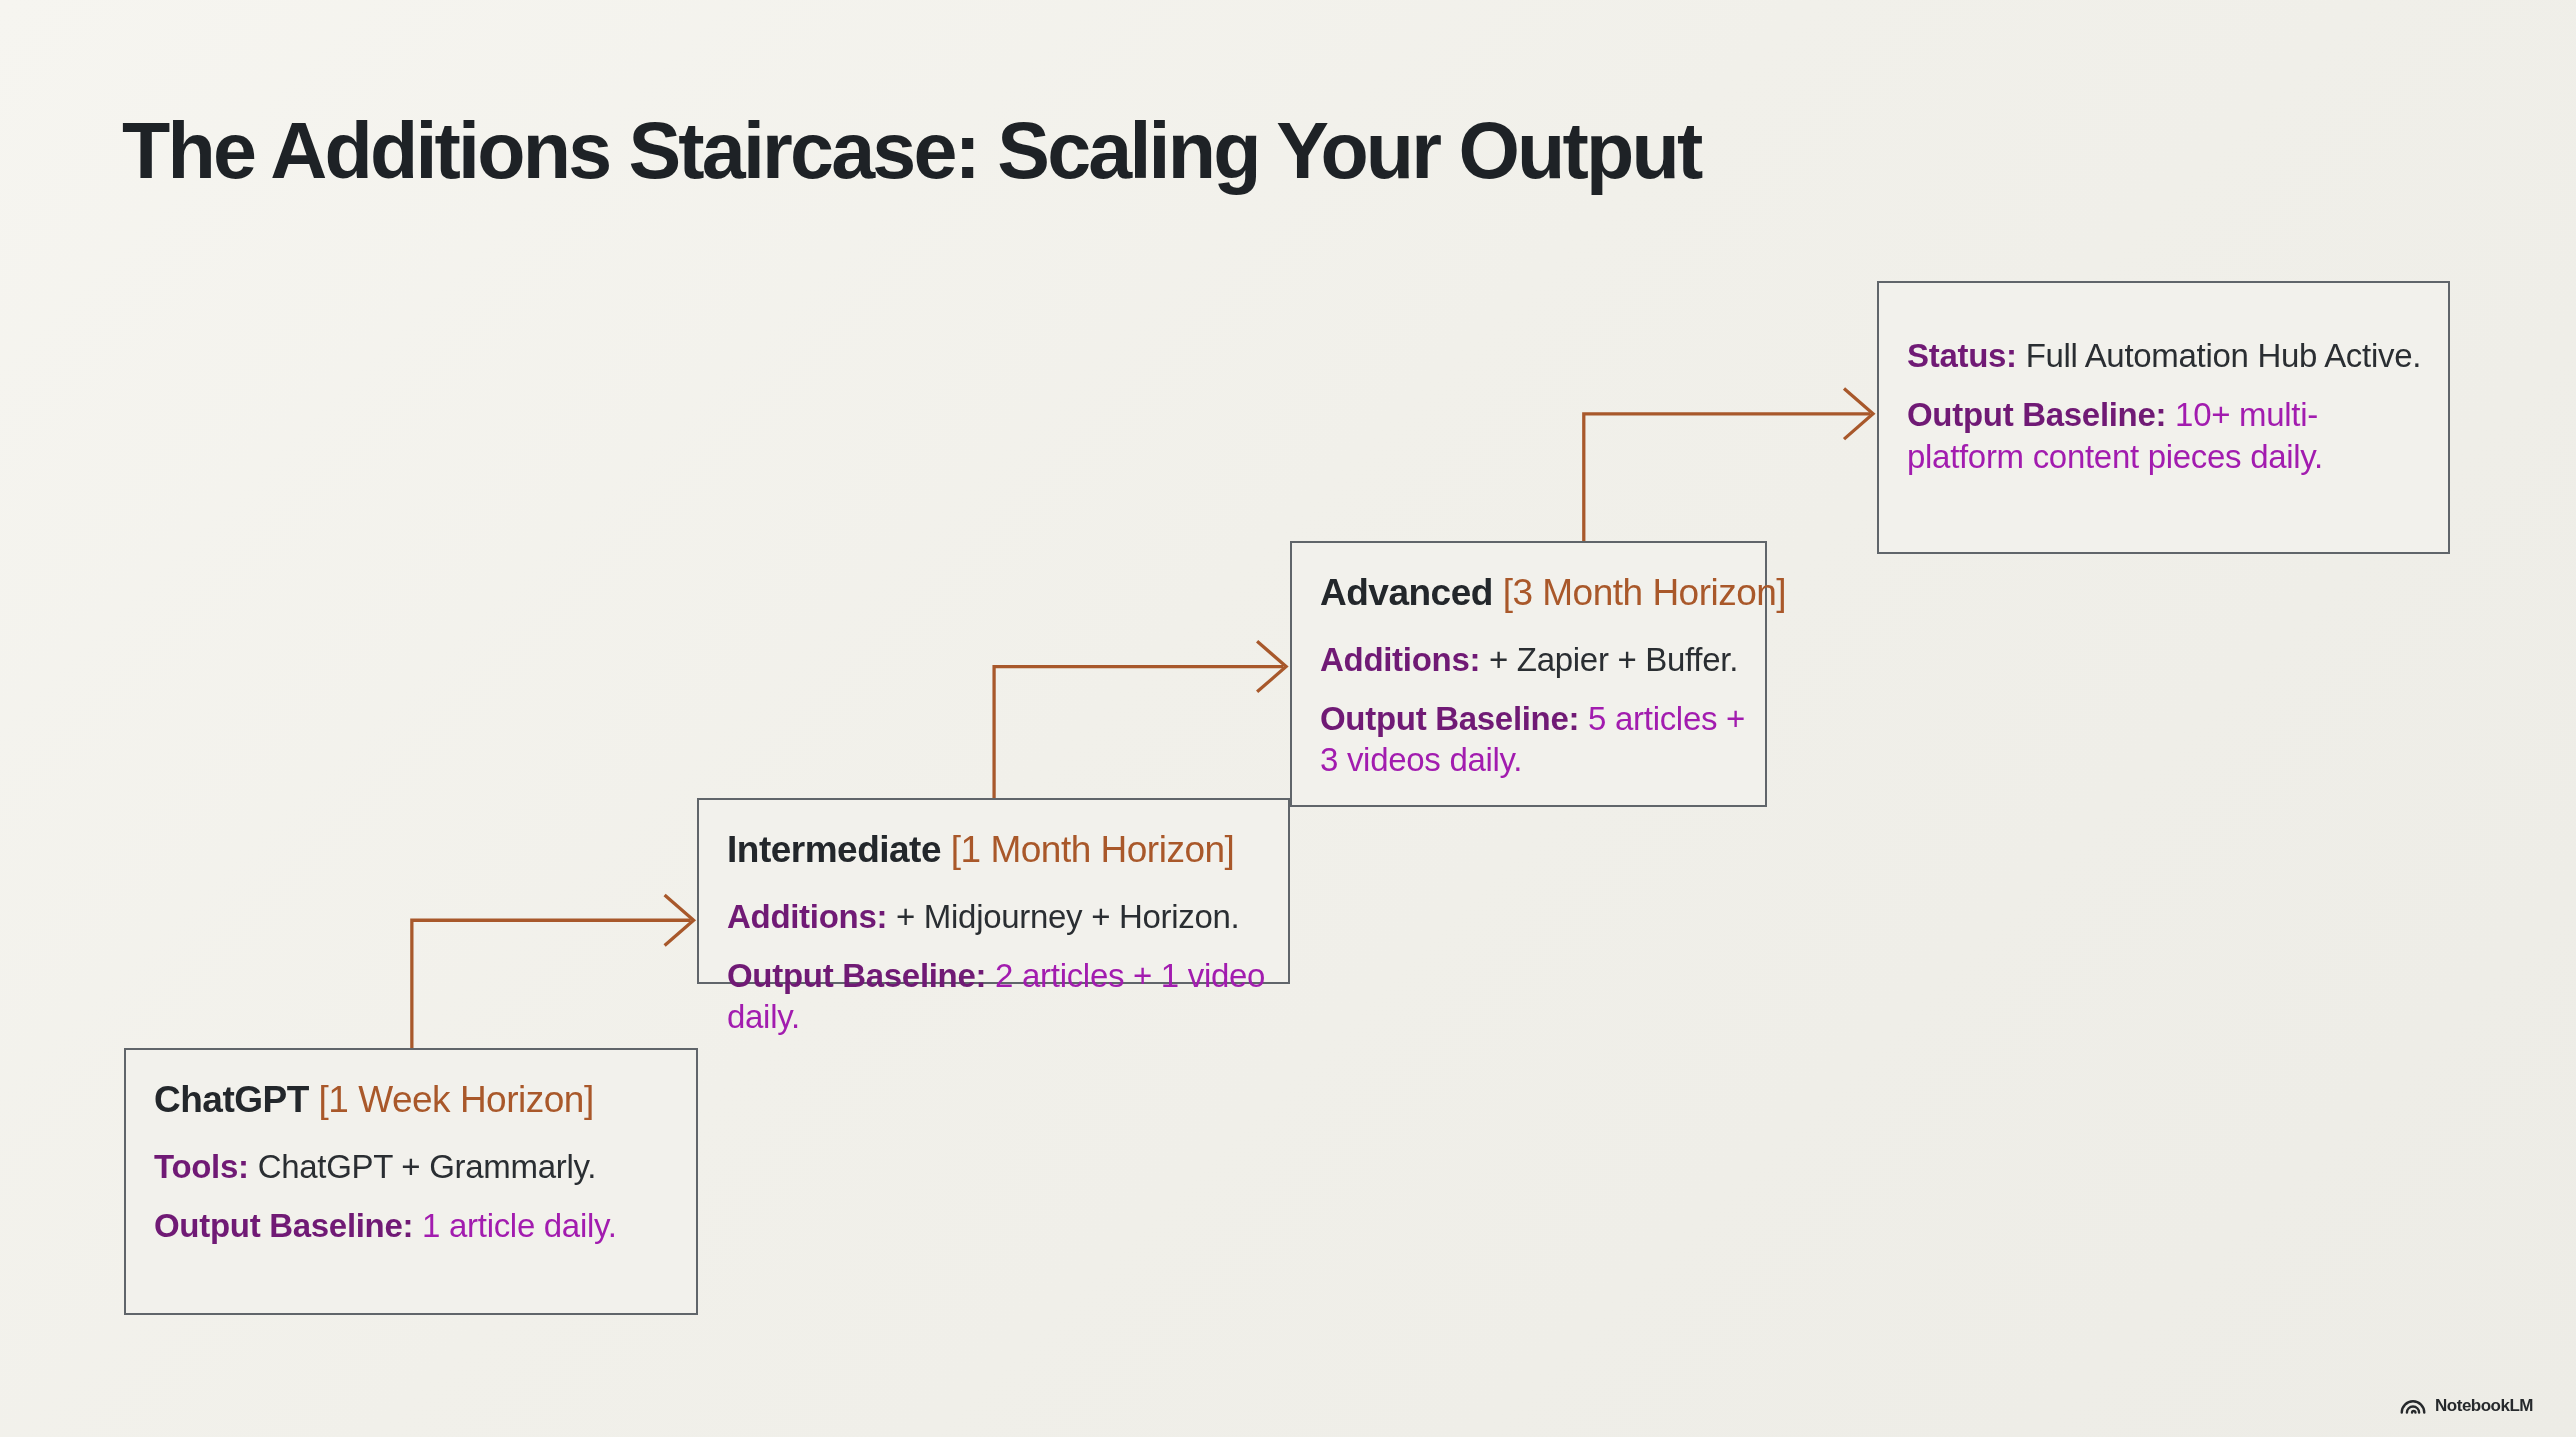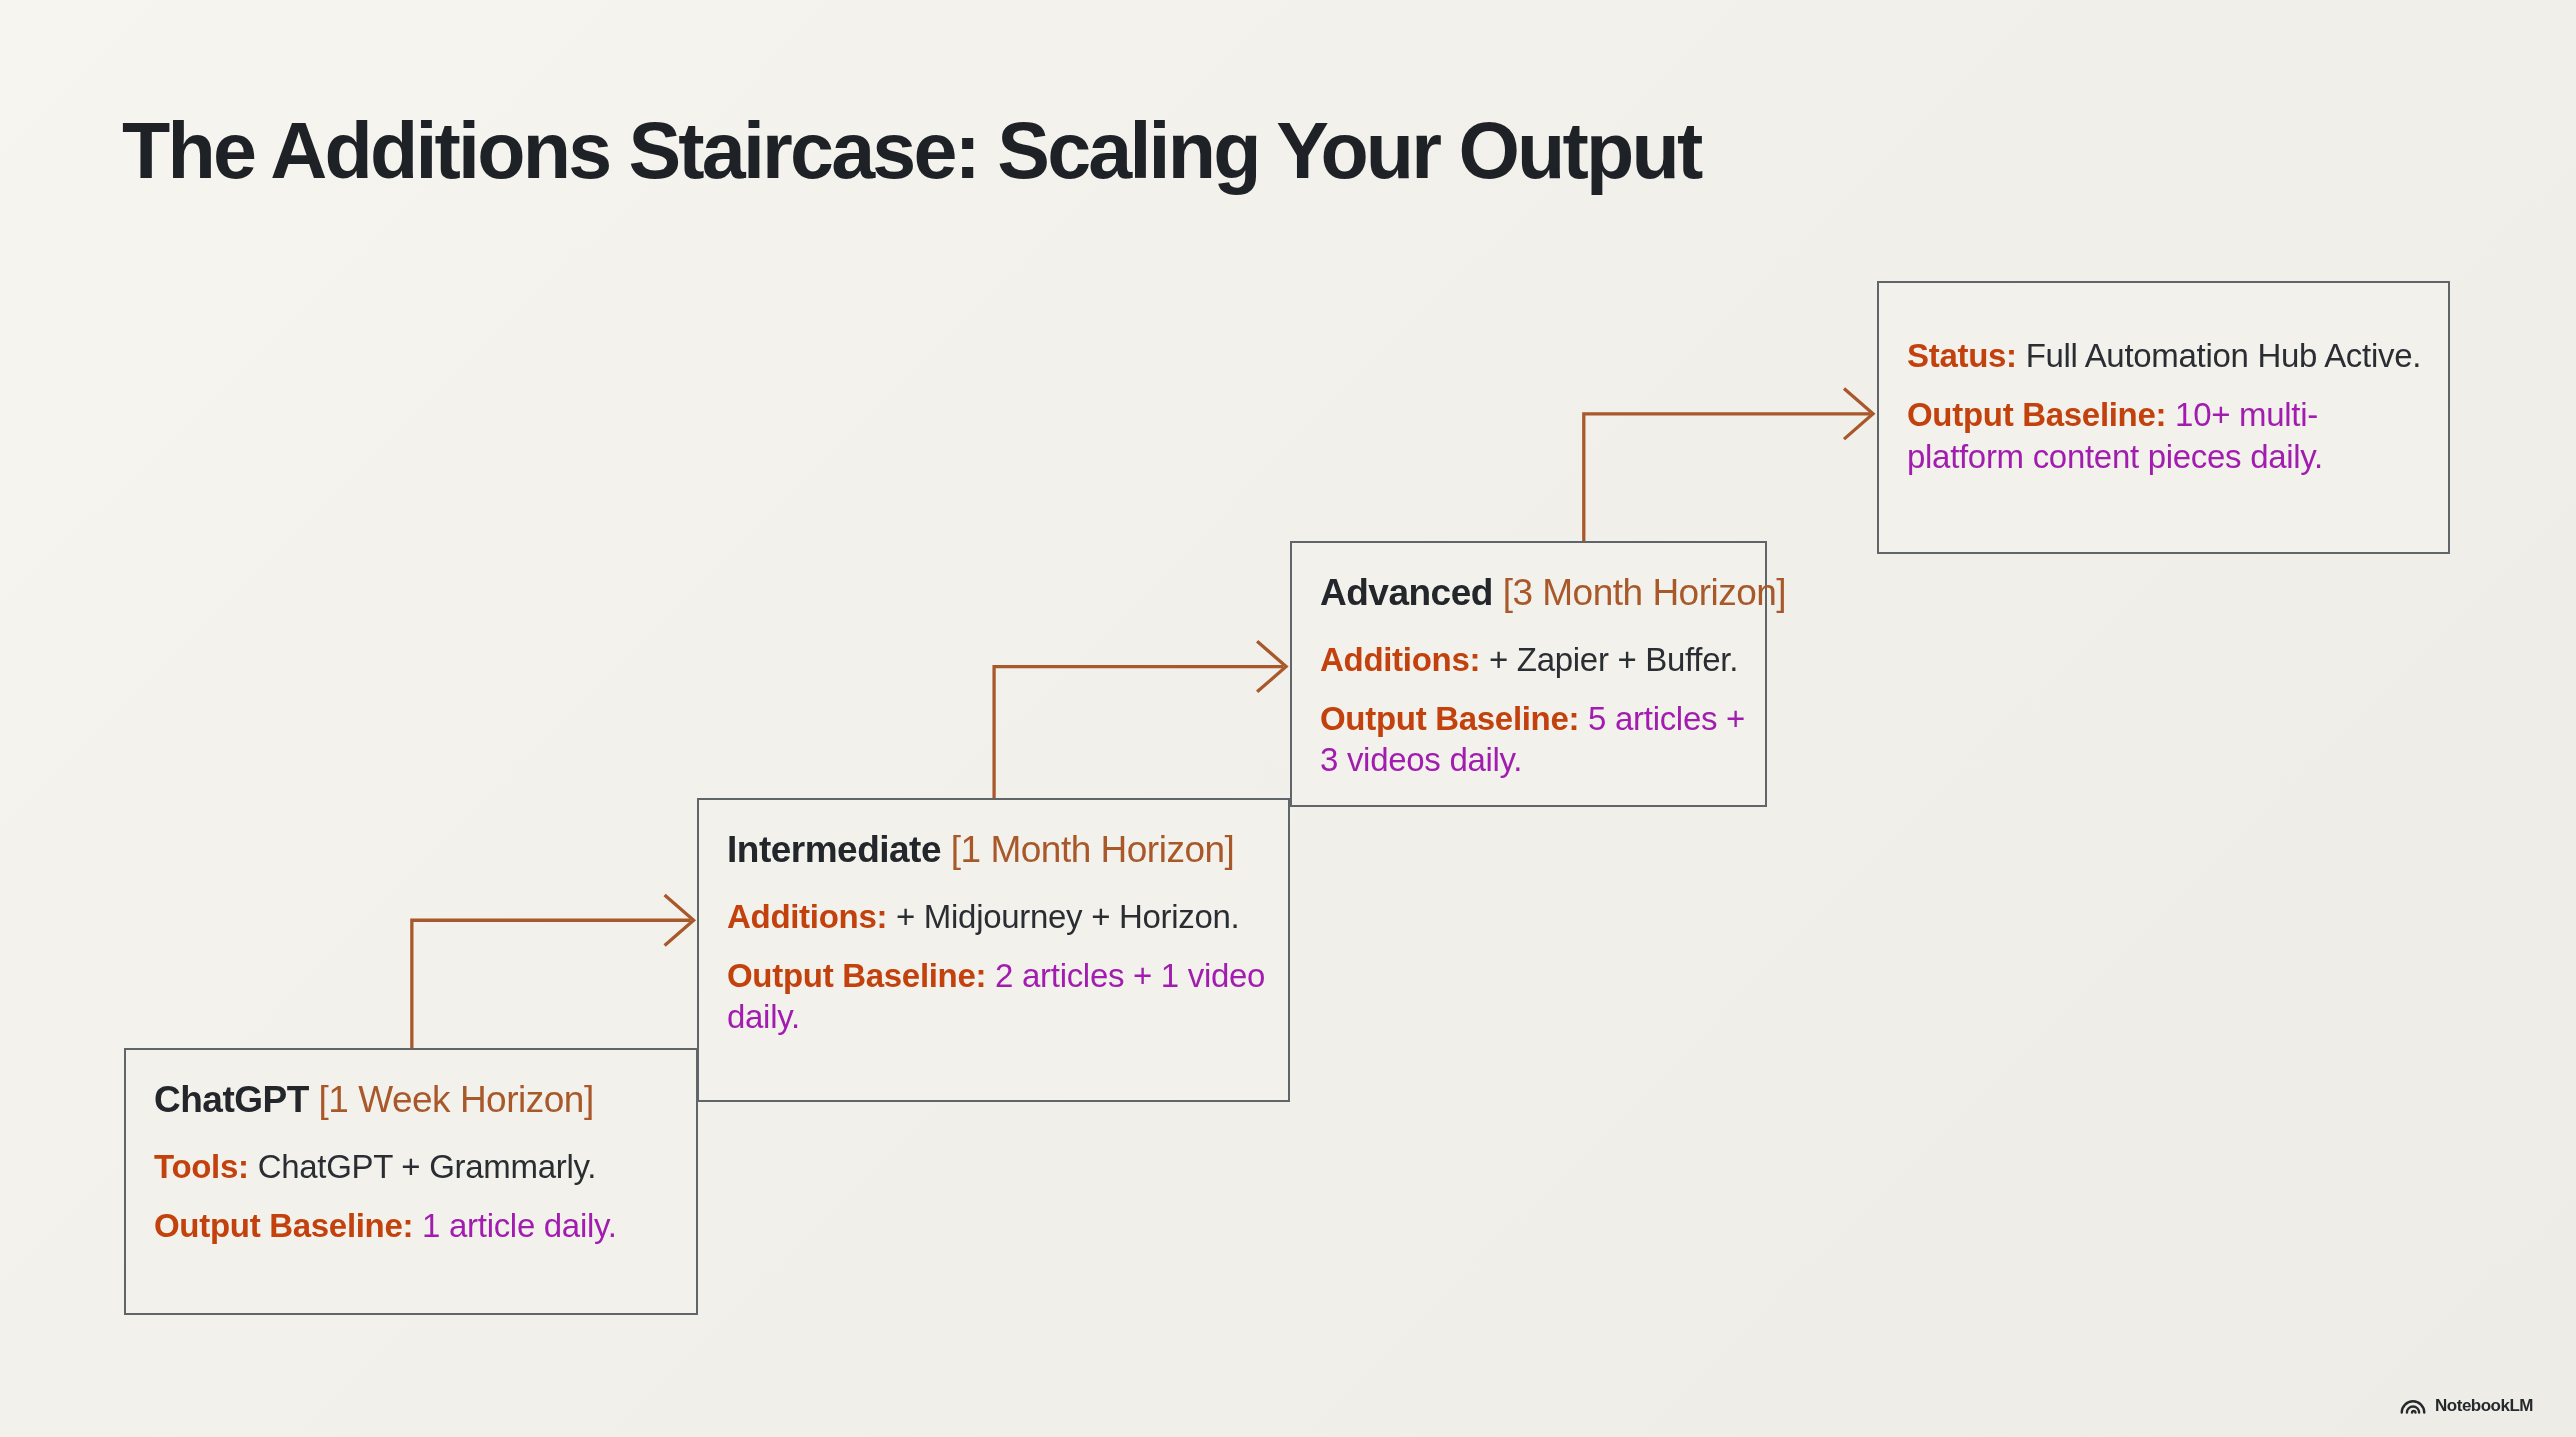--- a/index.html
+++ b/index.html
@@ -16,34 +16,34 @@
     font-size:79px;font-weight:700;letter-spacing:-2.8px;
     color:#1e2226;white-space:nowrap;
   }
   .connectors{position:absolute;left:0;top:0;width:2576px;height:1438px;}
   .stage-box{
     position:absolute;box-sizing:border-box;
     background:#f2f1ec;border:2.8px solid #60656a;
     padding:28px 15px 0 28px;
   }
   .stage-1{left:124px;top:1048px;width:574px;height:267px;}
-  .stage-2{left:697px;top:798px;width:593px;height:304px;}
+  .stage-2{left:697px;top:798px;width:593px;height:186px;}
   .stage-3{left:1290px;top:541px;width:477px;height:266px;}
   .stage-4{left:1877px;top:281px;width:573px;height:273px;}
   .stage-title{
     font-size:37px;line-height:1.18;letter-spacing:-0.5px;white-space:nowrap;
   }
   .stage-name{font-weight:700;color:#23272b;}
   .stage-horizon{font-weight:400;color:#a9582a;}
   .stage-line{
     margin:17px 0 0 0;font-size:33px;line-height:1.27;letter-spacing:-0.3px;
     color:#2a2e32;
   }
   .stage-line.first{margin-top:24px;white-space:nowrap;}
-  .stage-label{font-weight:700;color:#c2410c;margin-top:13px;}
+  .stage-label{font-weight:700;color:#701a75;margin-top:13px;}
   .stage-value{font-weight:400;}
   .stage-value.accent{font-weight:400;color:#a21caf;}
   .brand{
     position:absolute;right:43px;bottom:17px;
     display:flex;align-items:center;gap:7.5px;
   }
   .brand-text{
     font-size:17px;font-weight:700;letter-spacing:-0.5px;color:#26292c;
   }
 </style>

